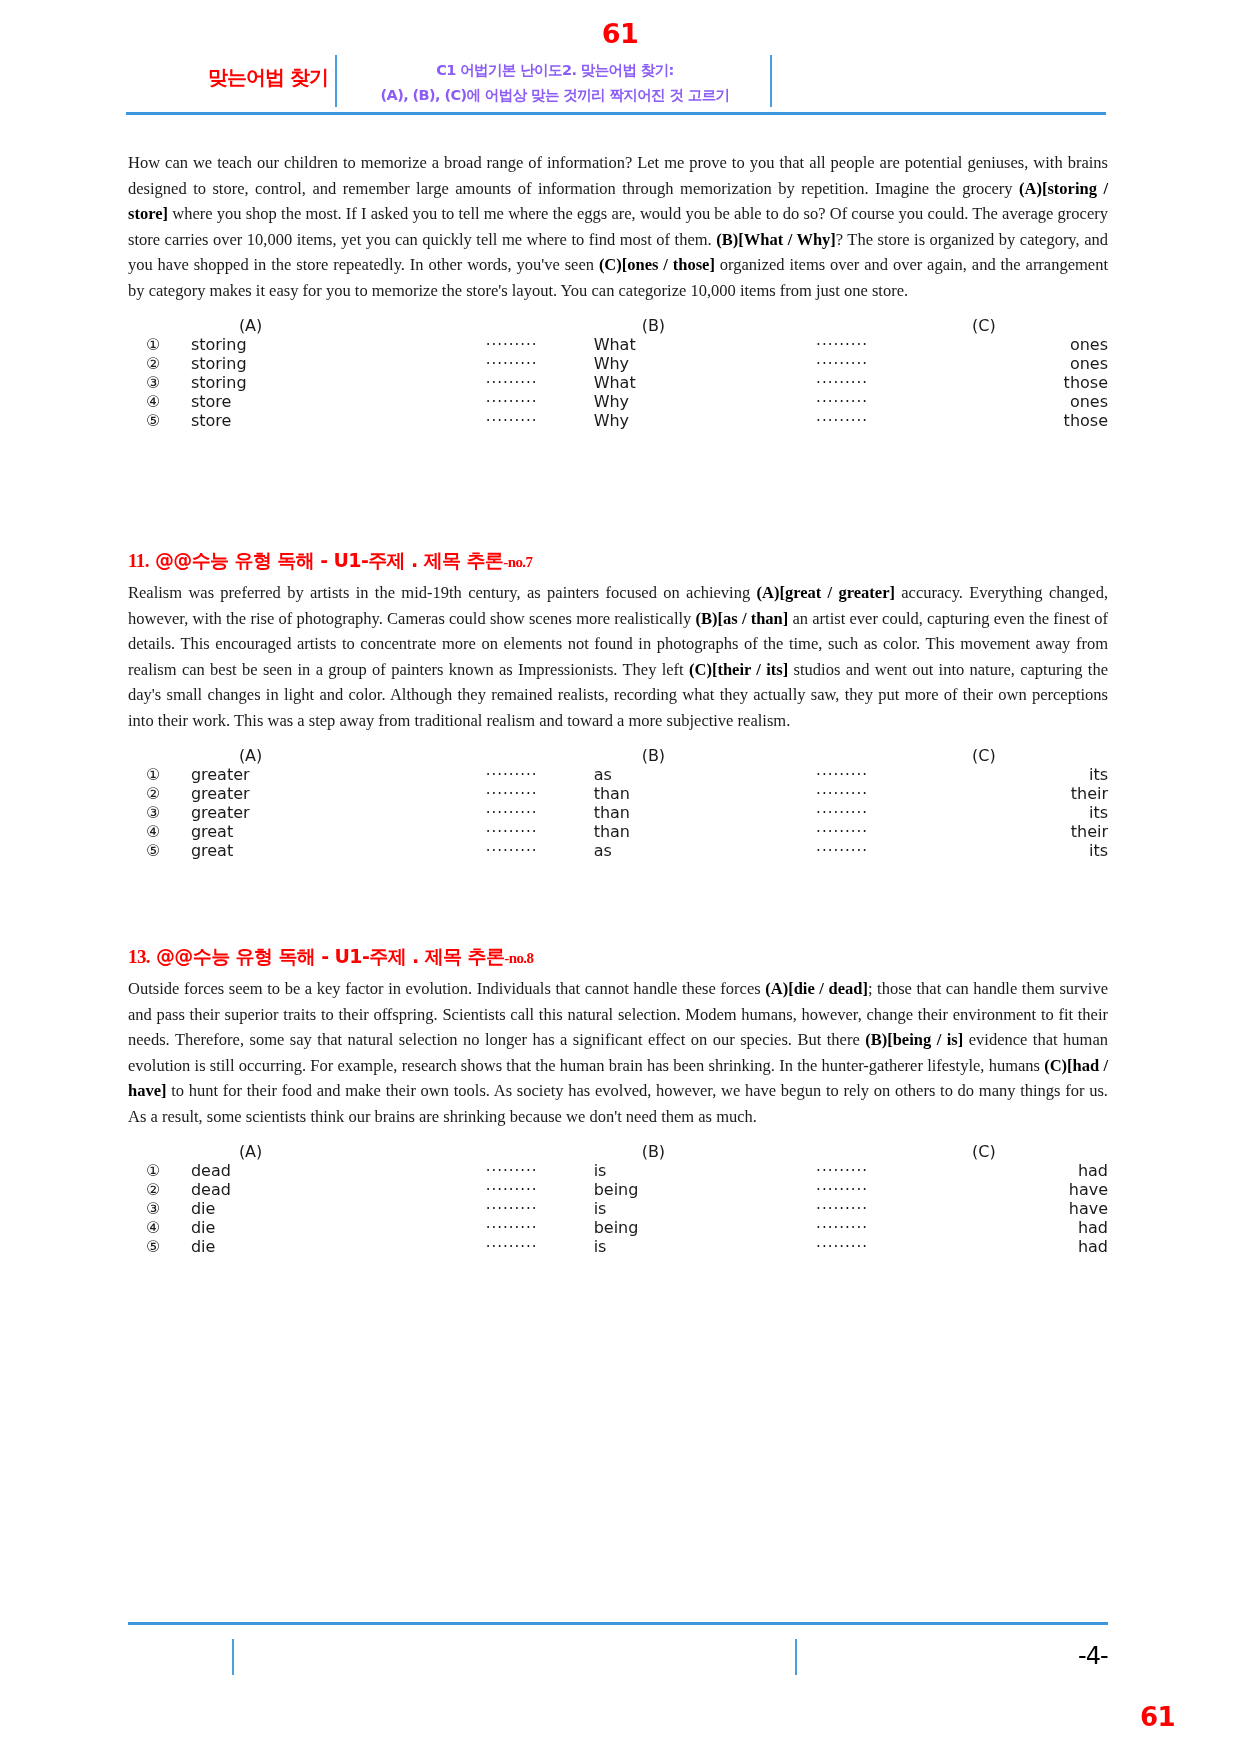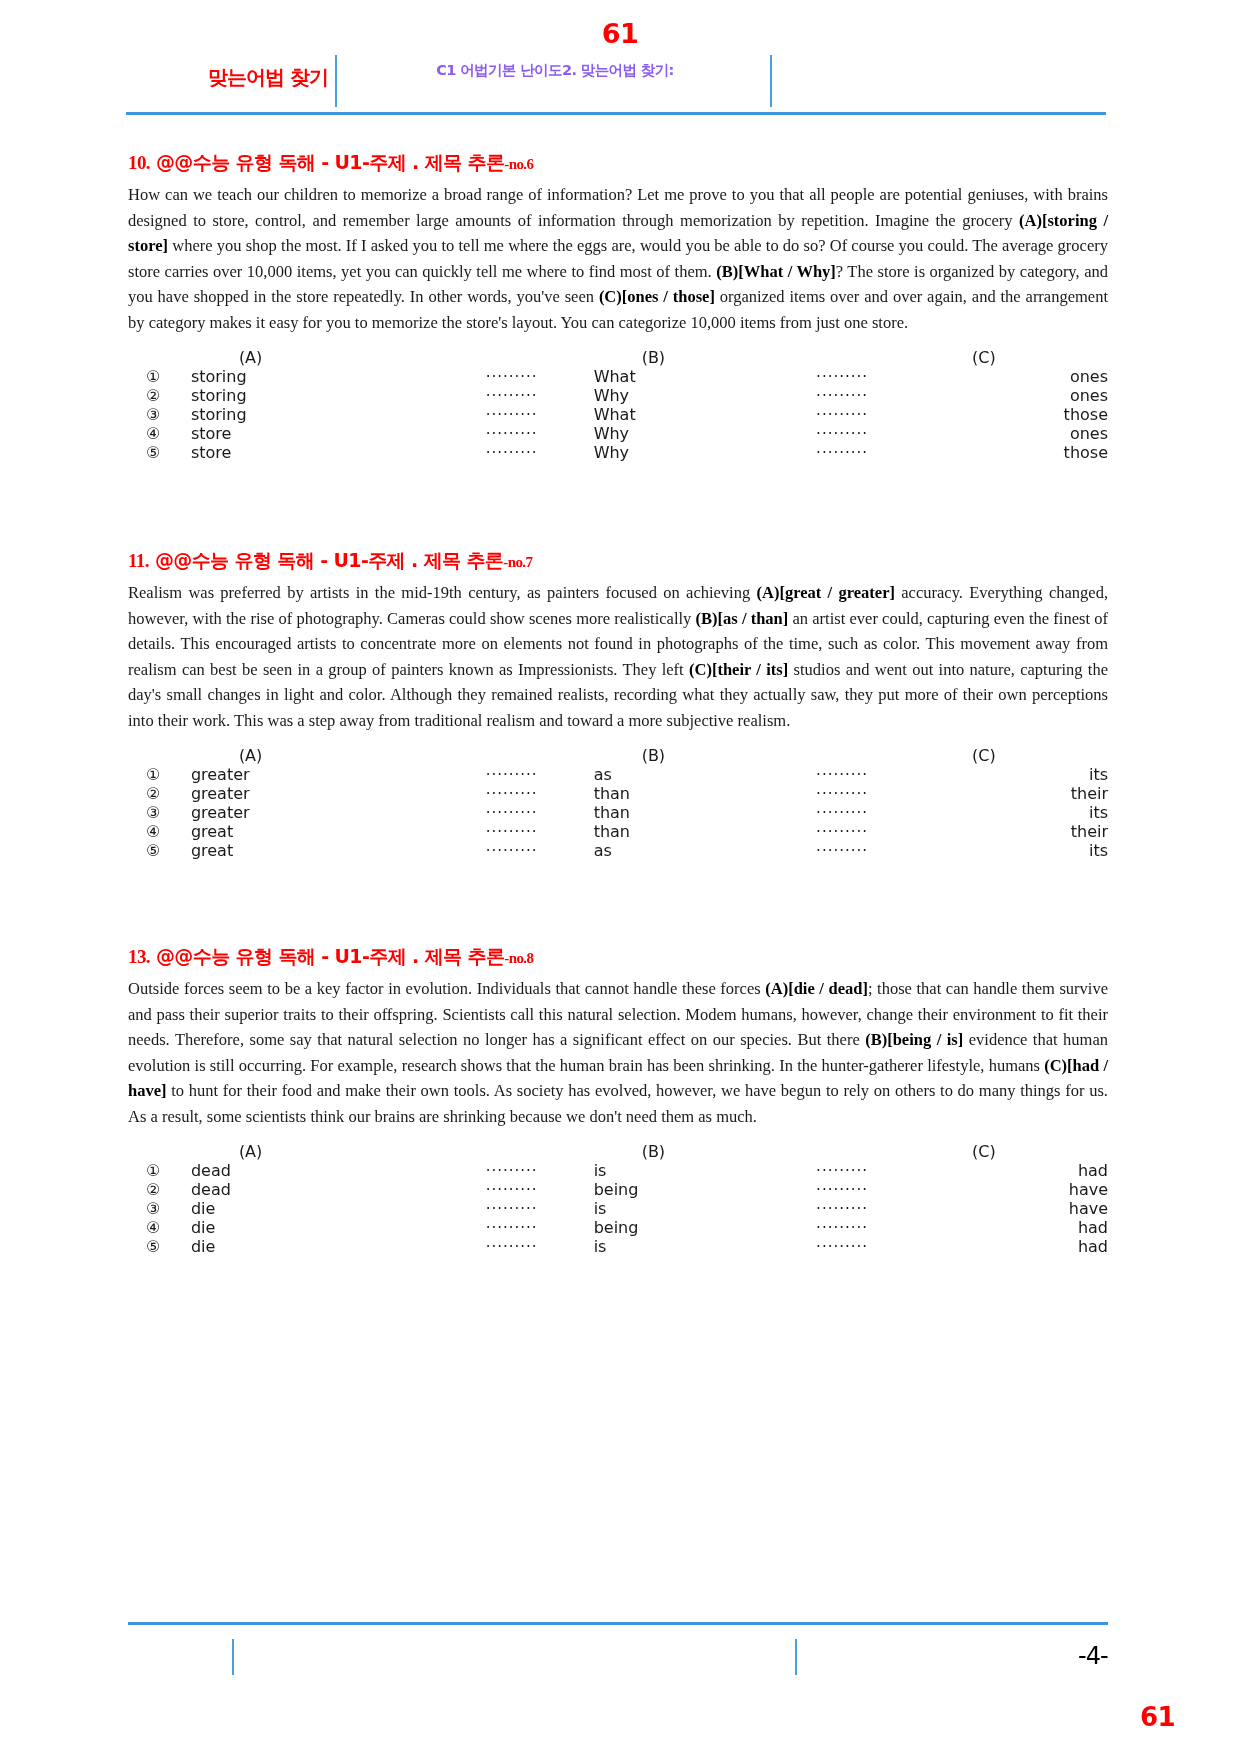--- a/index.html
+++ b/index.html
@@ -197,31 +197,28 @@
 
 <div class="page">
 
   <div class="header">
     <div class="hdr-pageno">61</div>
     <div class="hdr-left-title">맞는어법 찾기</div>
     <div class="hdr-sep left"></div>
     <div class="hdr-sep right"></div>
     <div class="hdr-center">
       <div>C1 어법기본 난이도2. 맞는어법 찾기:</div>
+      <div>(A), (B), (C)에 어법상 맞는 것끼리 짝지어진 것 고르기</div>
     </div>
     <div class="hdr-rule"></div>
   </div>
 
   <div class="content">
 
     <div class="qblock" style="top:150px;">
-      <div class="q-heading">
-        <span class="serif-part">10.</span>
-        <span>@@수능 유형 독해 - U1-주제 . 제목 추론</span><span class="small-suffix">-no.6</span>
-      </div>
       <p class="q-passage">How can we teach our children to memorize a broad range of information? Let me prove to you that all people are potential geniuses, with brains designed to store, control, and remember large amounts of information through memorization by repetition. Imagine the grocery <b>(A)[storing / store]</b> where you shop the most. If I asked you to tell me where the eggs are, would you be able to do so? Of course you could. The average grocery store carries over 10,000 items, yet you can quickly tell me where to find most of them. <b>(B)[What / Why]</b>? The store is organized by category, and you have shopped in the store repeatedly. In other words, you've seen <b>(C)[ones / those]</b> organized items over and over again, and the arrangement by category makes it easy for you to memorize the store's layout. You can categorize 10,000 items from just one store.</p>
       <table class="opts">
         <tbody>
           <tr class="hdr-row">
             <td class="col-num"></td>
             <td class="col-a">(A)</td>
             <td class="col-dot1"></td>
             <td class="col-b">(B)</td>
             <td class="col-dot2"></td>
             <td class="col-c">(C)</td>

